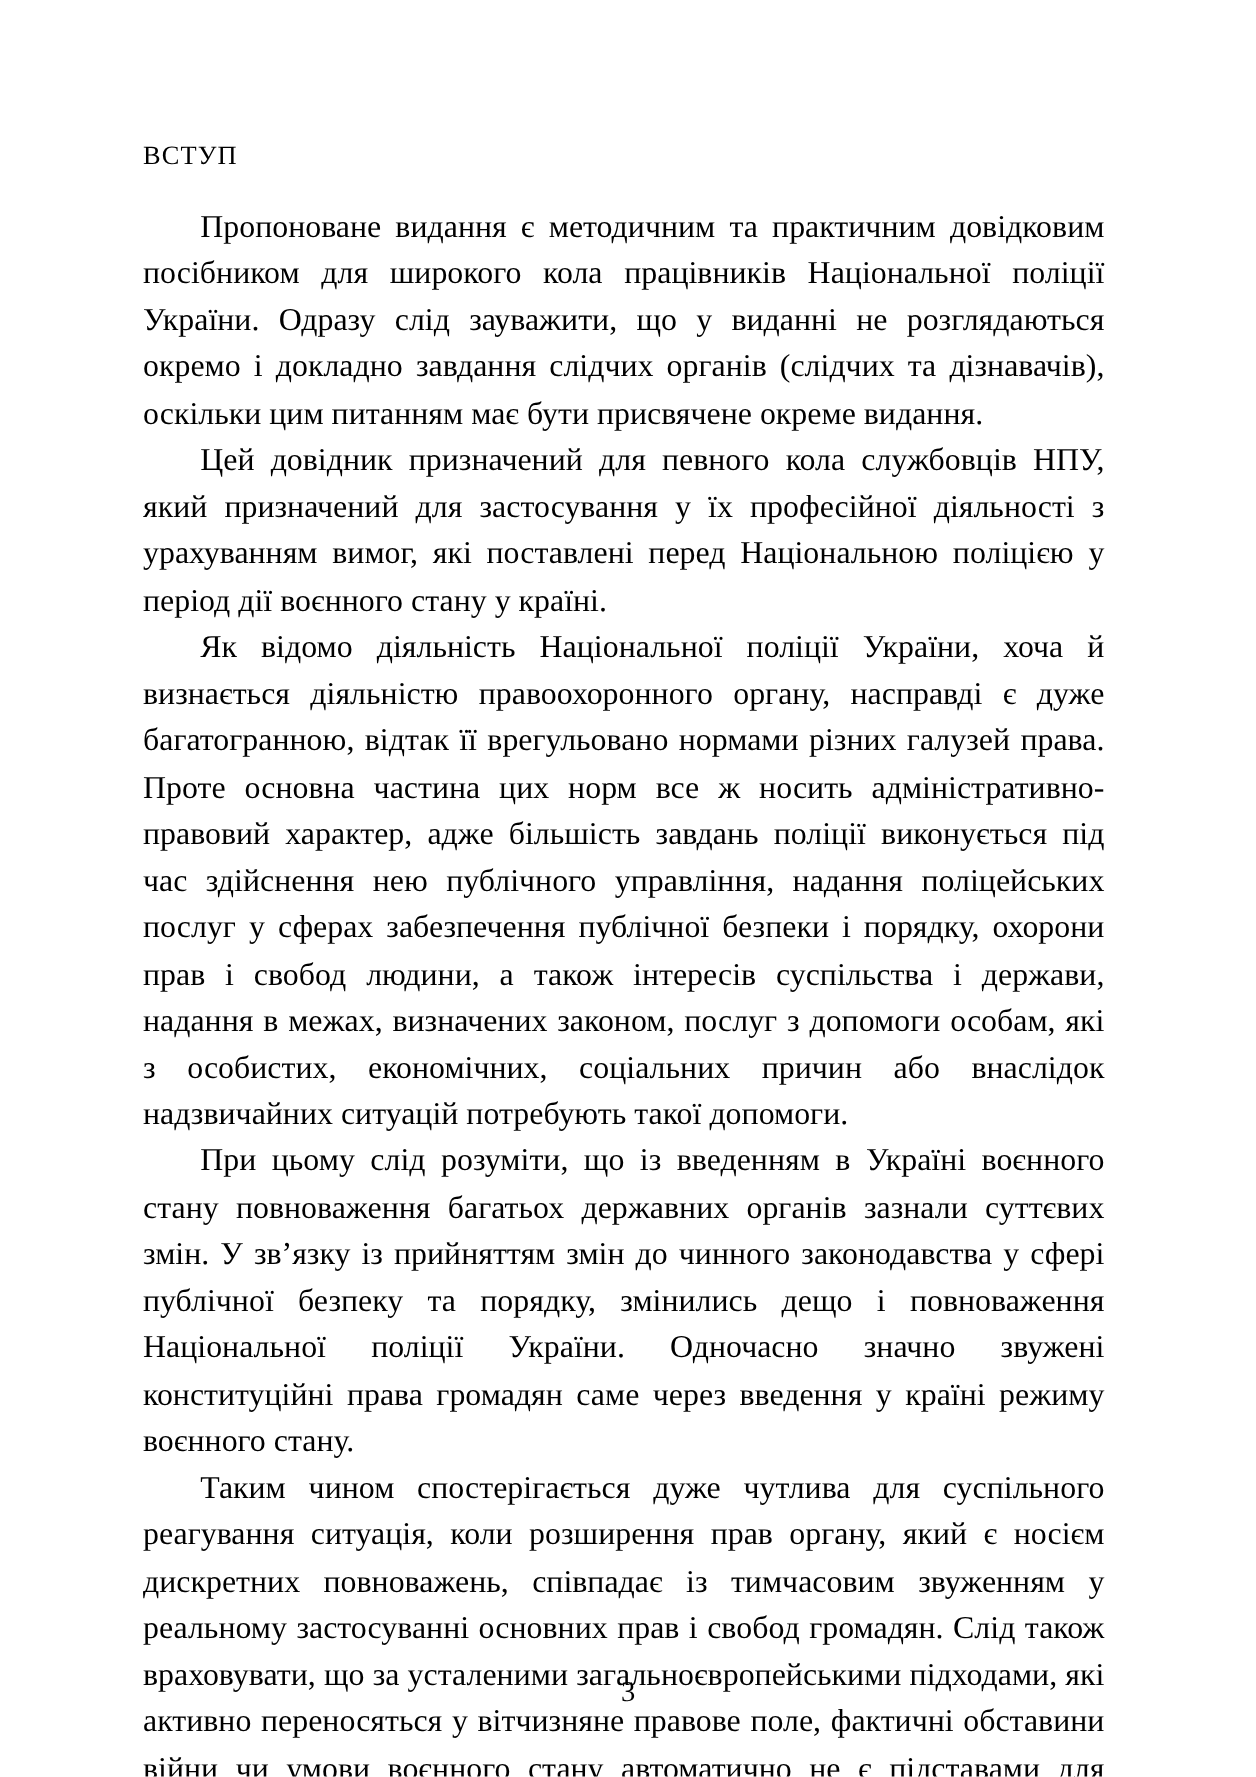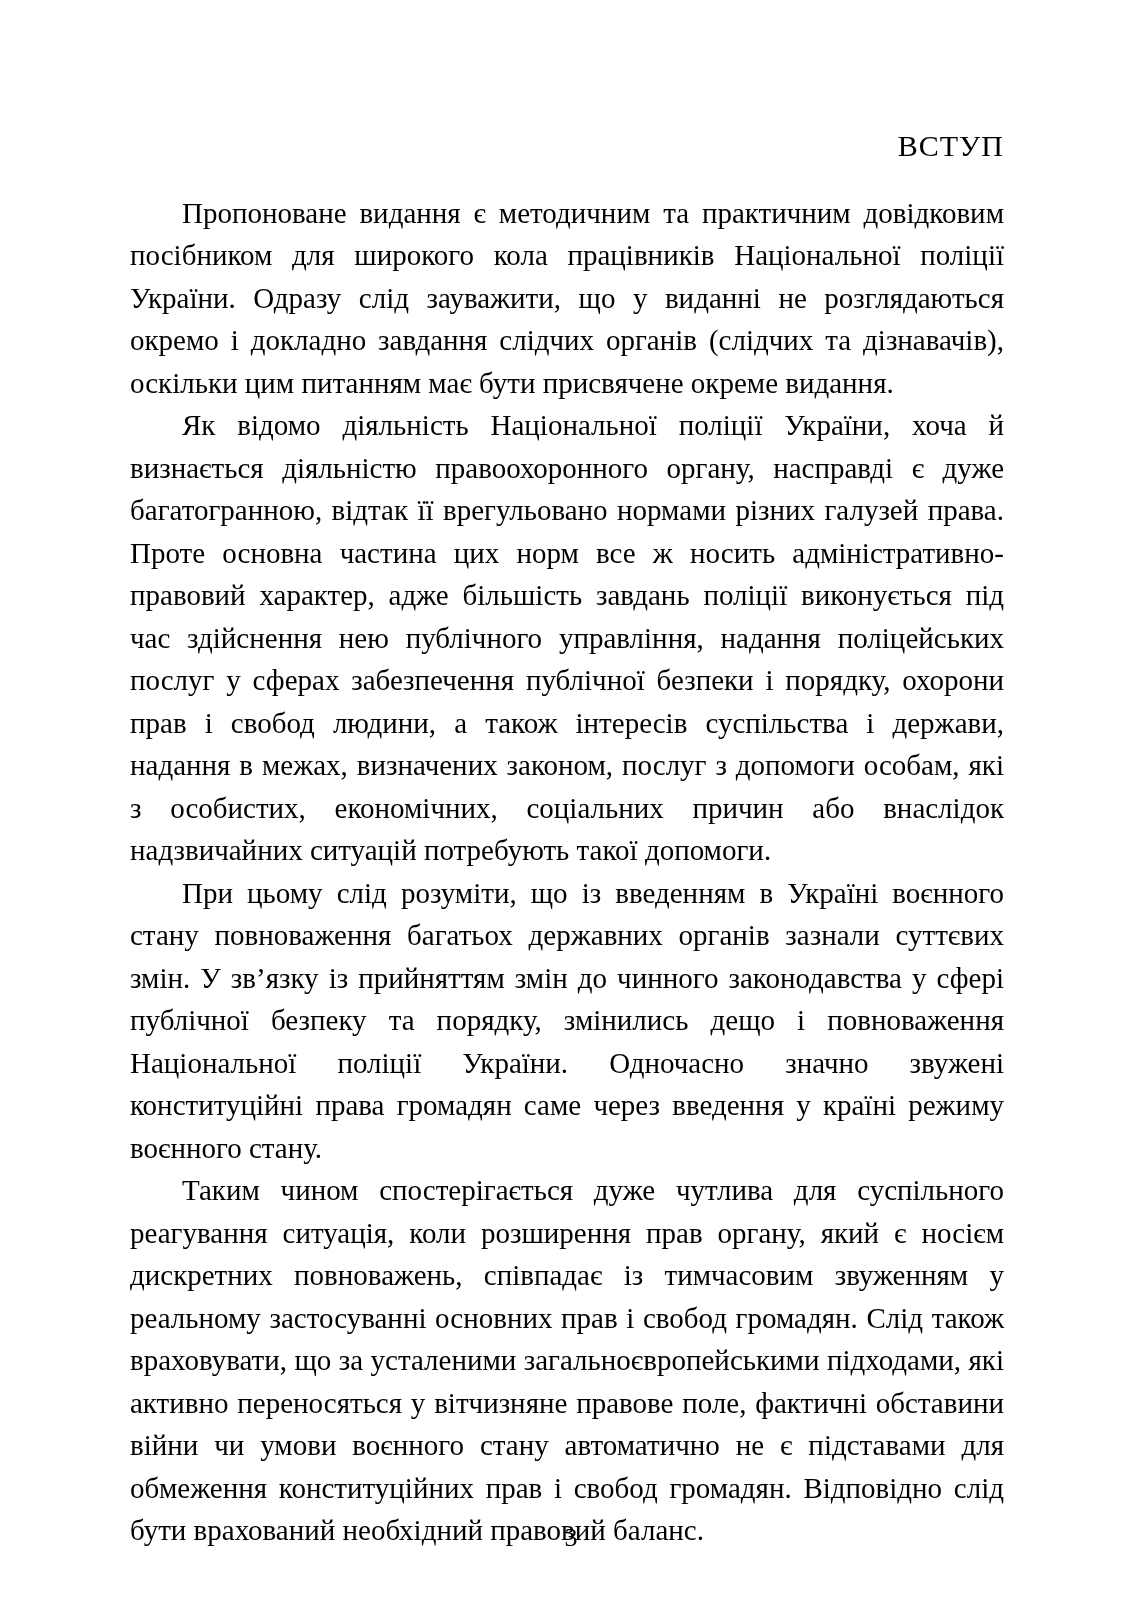--- a/index.html
+++ b/index.html
@@ -16,22 +16,22 @@
     overflow: hidden;
   }
   .page {
     box-sizing: border-box;
     width: 1142px;
     height: 1615px;
     padding: 128px 138px 60px 130px;
     position: relative;
   }
   .doc-title {
-    text-align: right;
-    font-size: 30px;
+    text-align: left;
+    font-size: 24px;
     letter-spacing: 1px;
     margin: 0 0 28px 0;
     font-weight: normal;
     line-height: 1.2;
   }
   .body-text p {
     margin: 0;
     text-align: justify;
     text-justify: inter-word;
     text-indent: 52px;
@@ -50,20 +50,21 @@
 </style>
 </head>
 <body>
 
 <div class="page">
 
   <h1 class="doc-title">ВСТУП</h1>
 
   <div class="body-text">
     <p>Пропоноване видання є методичним та практичним довідковим посібником для широкого кола працівників Національної поліції України. Одразу слід зауважити, що у виданні не розглядаються окремо і докладно завдання слідчих органів (слідчих та дізнавачів), оскільки цим питанням має бути присвячене окреме видання.</p>
+    <p>Цей довідник призначений для певного кола службовців НПУ, який призначений для застосування у їх професійної діяльності з урахуванням вимог, які поставлені перед Національною поліцією у період дії воєнного стану у країні.</p>
     <p>Як відомо діяльність Національної поліції України, хоча й визнається діяльністю правоохоронного органу, насправді є дуже багатогранною, відтак її врегульовано нормами різних галузей права. Проте основна частина цих норм все ж носить адміністративно-правовий характер, адже більшість завдань поліції виконується під час здійснення нею публічного управління, надання поліцейських послуг у сферах забезпечення публічної безпеки і порядку, охорони прав і свобод людини, а також інтересів суспільства і держави, надання в межах, визначених законом, послуг з допомоги особам, які з особистих, економічних, соціальних причин або внаслідок надзвичайних ситуацій потребують такої допомоги.</p>
     <p>При цьому слід розуміти, що із введенням в Україні воєнного стану повноваження багатьох державних органів зазнали суттєвих змін. У зв’язку із прийняттям змін до чинного законодавства у сфері публічної безпеку та порядку, змінились дещо і повноваження Національної поліції України. Одночасно значно звужені конституційні права громадян саме через введення у країні режиму воєнного стану.</p>
     <p>Таким чином спостерігається дуже чутлива для суспільного реагування ситуація, коли розширення прав органу, який є носієм дискретних повноважень, співпадає із тимчасовим звуженням у реальному застосуванні основних прав і свобод громадян. Слід також враховувати, що за усталеними загальноєвропейськими підходами, які активно переносяться у вітчизняне правове поле, фактичні обставини війни чи умови воєнного стану автоматично не є підставами для обмеження конституційних прав і свобод громадян. Відповідно слід бути врахований необхідний правовий баланс.</p>
   </div>
 
   <div class="page-number">3</div>
 
 </div>
 
 </body></html>

